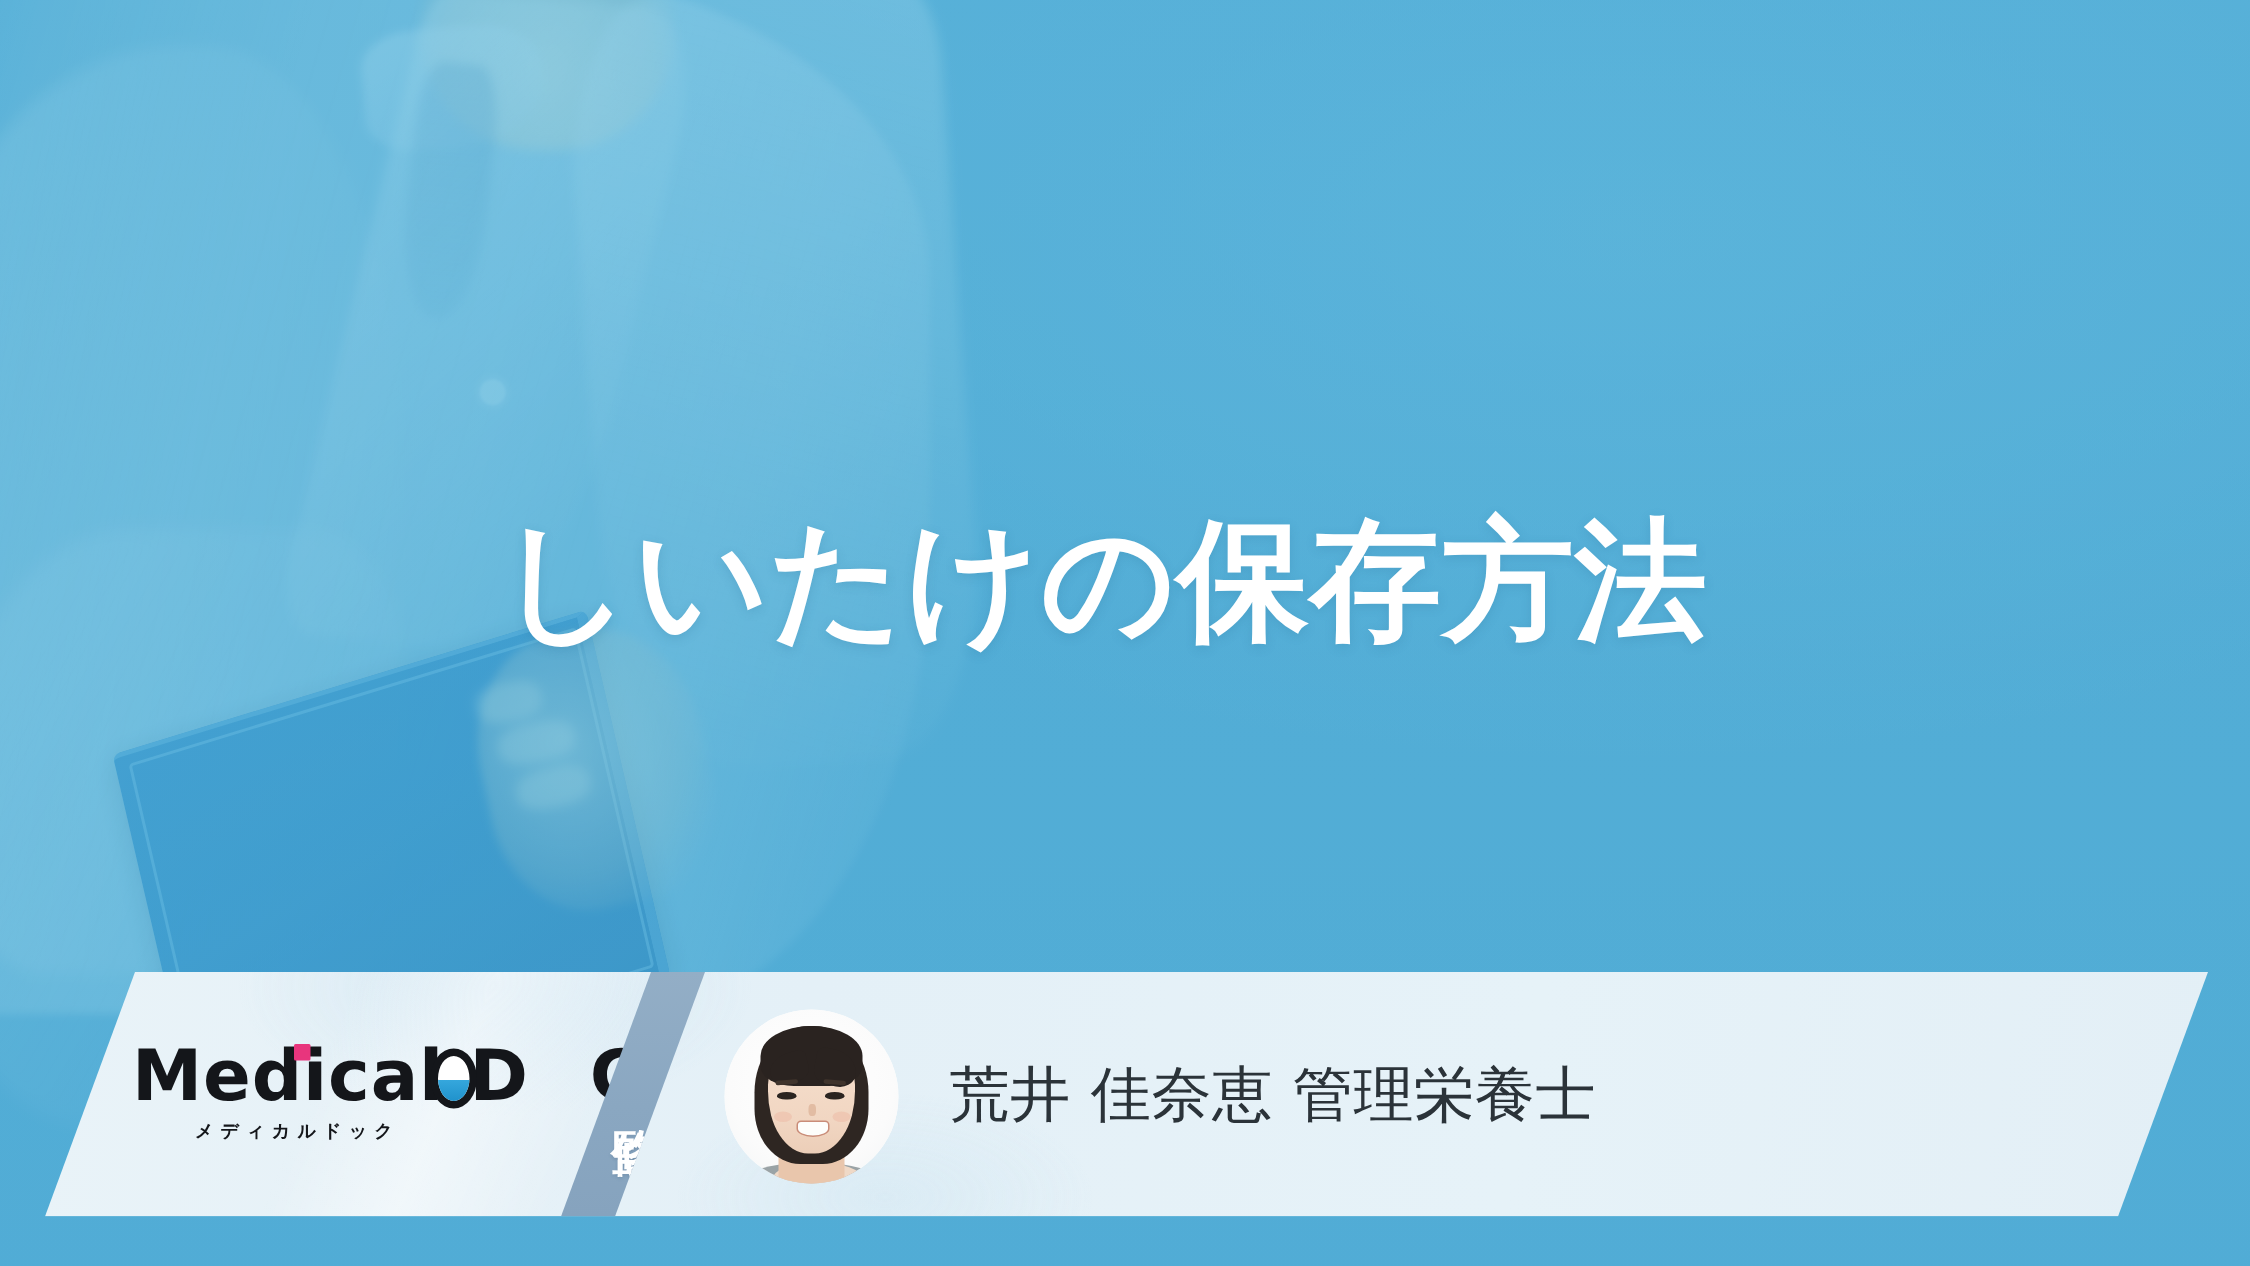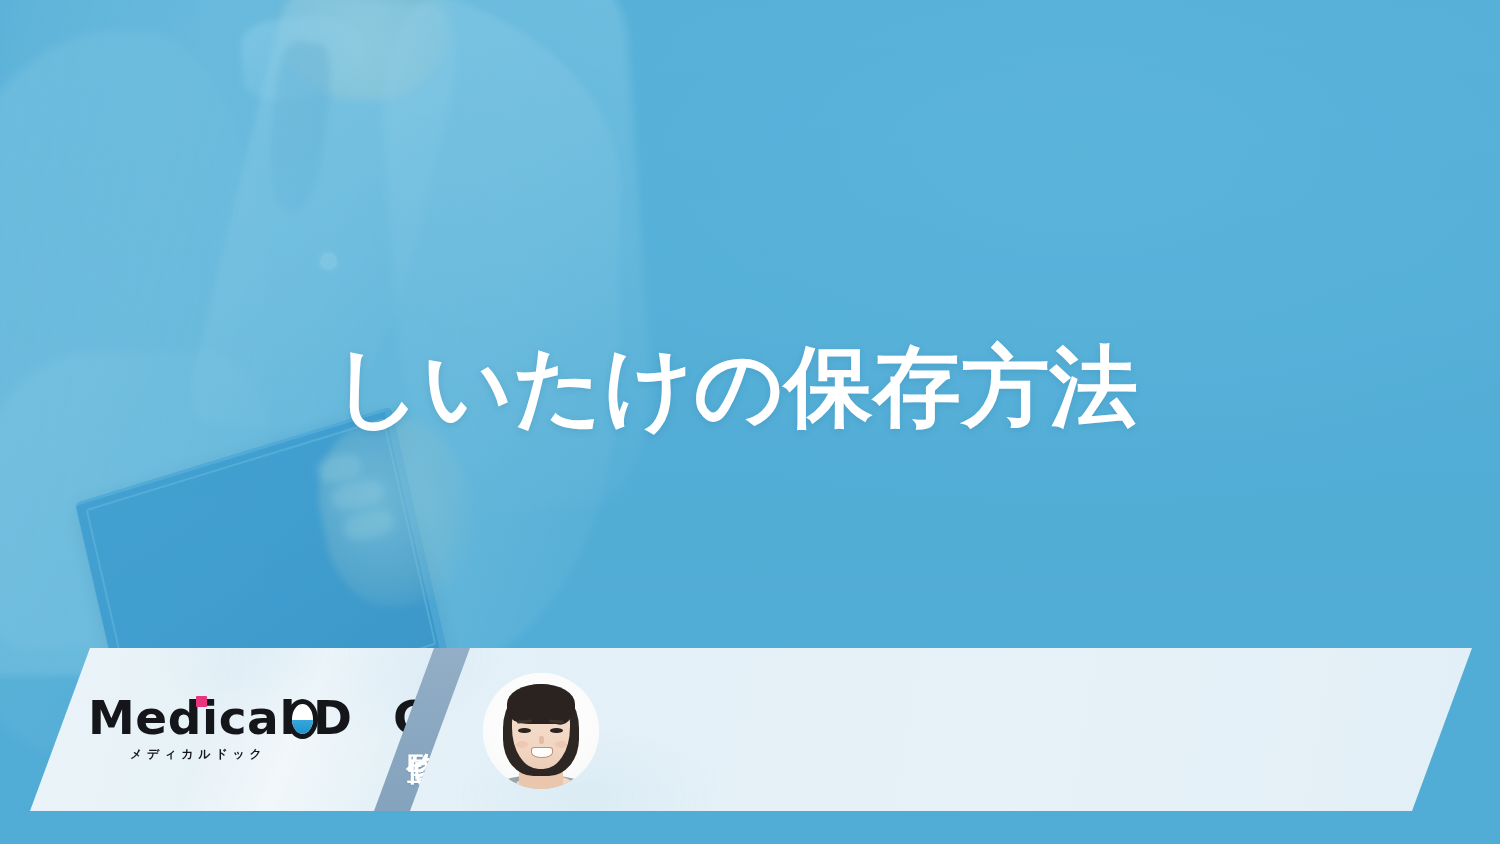--- a/index.html
+++ b/index.html
@@ -571,14 +571,15 @@
     <div class="av-brow l"></div>
     <div class="av-brow r"></div>
     <div class="av-eye l"></div>
     <div class="av-eye r"></div>
     <div class="av-cheek l"></div>
     <div class="av-cheek r"></div>
     <div class="av-nose"></div>
     <div class="av-mouth"></div>
   </div>
 
+  <div class="supervisor-name">荒井 佳奈恵 管理栄養士</div>
 
 </div>
 
 </body></html>

